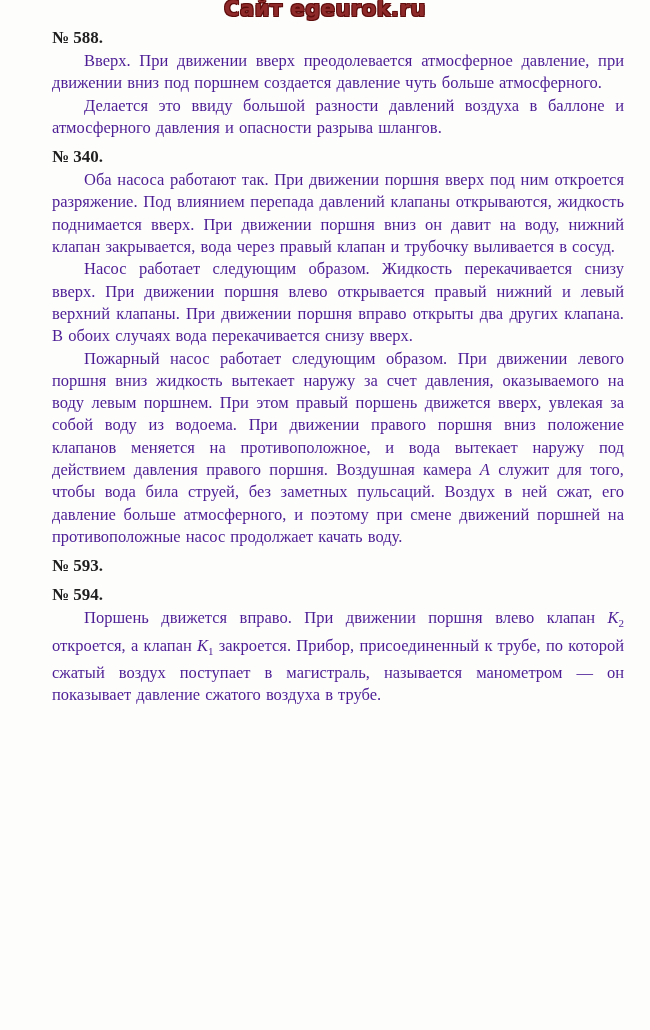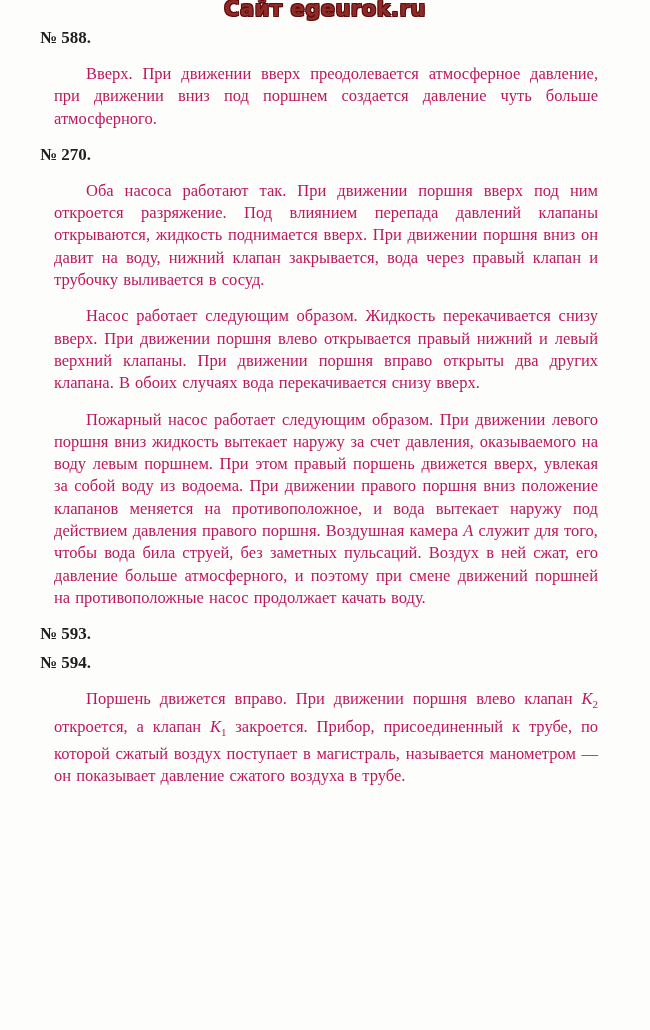--- a/index.html
+++ b/index.html
@@ -28,39 +28,39 @@
     letter-spacing: 0.5px;
     color: var(--header_red, #8f2a2a);
     text-shadow:
       -1px -1px 0 #5e0c0c,
        1px -1px 0 #5e0c0c,
       -1px  1px 0 #5e0c0c,
        1px  1px 0 #5e0c0c;
   }
   .content {
     position: absolute;
-    top: 20px; left: 40px;
+    top: 20px; left: 52px;
     width: 572px;
   }
   .qa { margin: 0; }
   .num {
     font-size: 17px;
     font-weight: 700;
     margin: 7px 0 1px 0;
     line-height: 22px;
     color: #1f1f1f;
   }
   .qa-body {
-    margin: 14px;
+    margin: 0;
     font-size: 16.5px;
     line-height: 22.3px;
     text-align: justify;
     text-align-last: left;
     text-indent: 32px;
-    color: #be185d;
+    color: #4c1d95;
     word-spacing: 1px;
   }
   .seg-i { font-style: italic; }
   .seg-sub {
     font-size: 11px;
     vertical-align: -4px;
     font-style: normal;
   }
   .page-number {
     position: absolute;
@@ -96,24 +96,25 @@
   <div class="wm-top">Сайт egeurok.ru</div>
 
   <div class="content">
 
     <section class="qa">
       <h2 class="num">№ 588.</h2>
       <p class="qa-body"><span>Вверх. При движении вверх преодолевается атмосферное давление, при движении вниз под поршнем создается давление чуть больше атмосферного.</span></p>
     </section>
 
     <section class="qa">
+      <p class="qa-body"><span>Делается это ввиду большой разности давлений воздуха в баллоне и атмосферного давления и опасности разрыва шлангов.</span></p>
     </section>
 
     <section class="qa">
-      <h2 class="num">№ 270.</h2>
+      <h2 class="num">№ 340.</h2>
       <p class="qa-body"><span>Оба насоса работают так. При движении поршня вверх под ним откроется разряжение. Под влиянием перепада давлений клапаны открываются, жидкость поднимается вверх. При движении поршня вниз он давит на воду, нижний клапан закрывается, вода через правый клапан и трубочку выливается в сосуд.</span></p>
     </section>
 
     <section class="qa">
       <p class="qa-body"><span>Насос работает следующим образом. Жидкость перекачивается снизу вверх. При движении поршня влево открывается правый нижний и левый верхний клапаны. При движении поршня вправо открыты два других клапана. В обоих случаях вода перекачивается снизу вверх.</span></p>
     </section>
 
     <section class="qa">
       <p class="qa-body"><span>Пожарный насос работает следующим образом. При движении левого поршня вниз жидкость вытекает наружу за счет давления, оказываемого на воду левым поршнем. При этом правый поршень движется вверх, увлекая за собой воду из водоема. При движении правого поршня вниз положение клапанов меняется на противоположное, и вода вытекает наружу под действием давления правого поршня. Воздушная камера </span><span class="seg-i">А</span><span> служит для того, чтобы вода била струей, без заметных пульсаций. Воздух в ней сжат, его давление больше атмосферного, и поэтому при смене движений поршней на противоположные насос продолжает качать воду.</span></p>
     </section>

